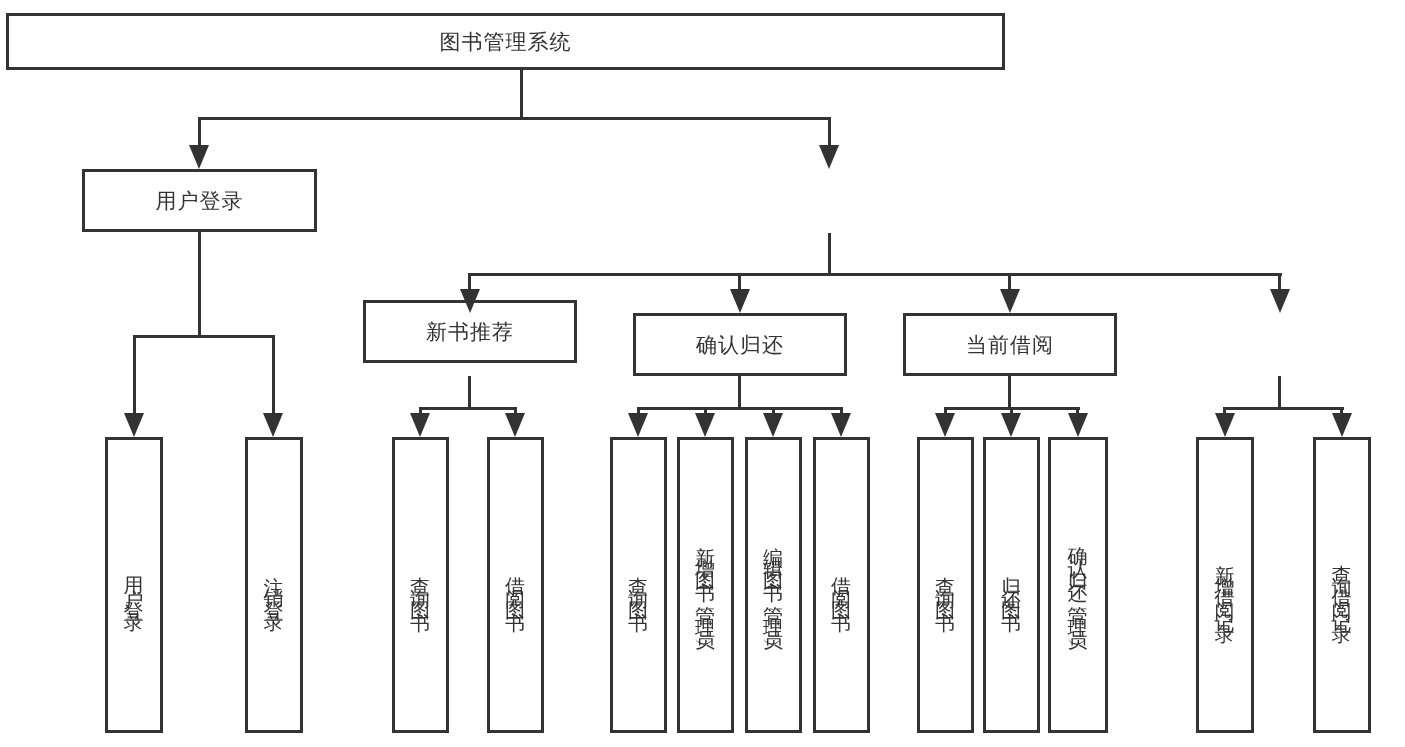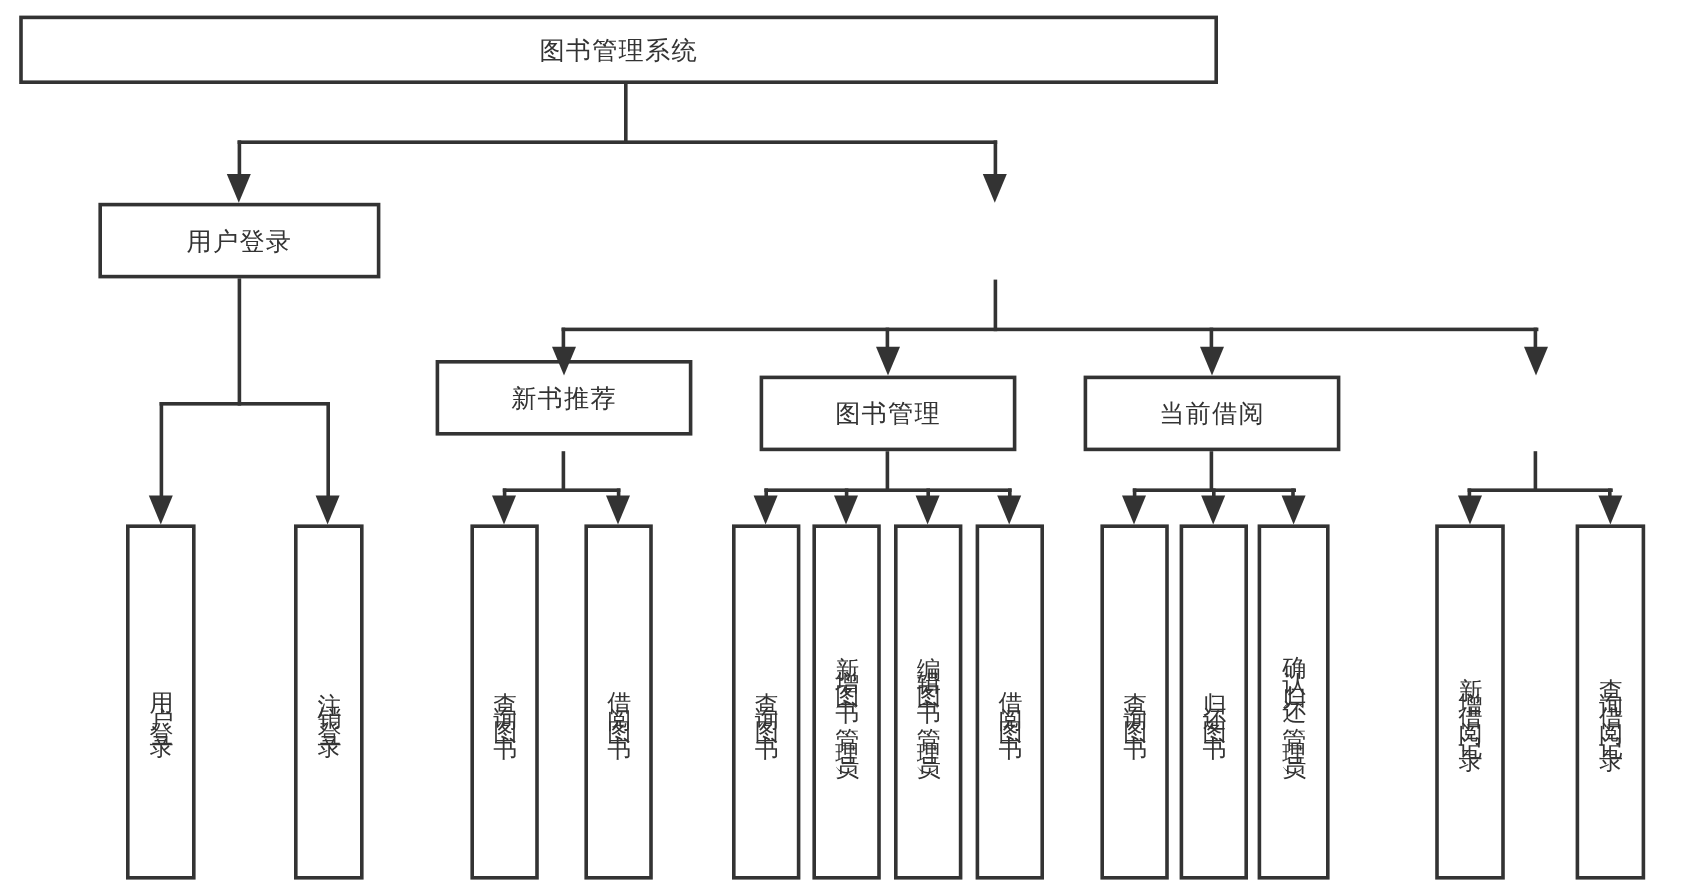--- a/index.html
+++ b/index.html
@@ -48,33 +48,33 @@
     z-index:5;
     text-shadow:-1px -1px 0 #fff,1px -1px 0 #fff,-1px 1px 0 #fff,1px 1px 0 #fff;
     white-space:nowrap;
   }
 </style>
 </head>
 <body>
 
 <div class="canvas">
 
-  <div class="box" style="left:16px;top:13px;width:999px;height:57px;">
+  <div class="box" style="left:6px;top:13px;width:999px;height:57px;">
     <span class="h-label">图书管理系统</span>
   </div>
 
   <div class="box" style="left:82px;top:169px;width:235px;height:63px;">
     <span class="h-label">用户登录</span>
   </div>
 
   <div class="box" style="left:363px;top:300px;width:214px;height:63px;">
     <span class="h-label">新书推荐</span>
   </div>
   <div class="box" style="left:633px;top:313px;width:214px;height:63px;">
-    <span class="h-label">图书管理</span>
+    <span class="h-label">确认归还</span>
   </div>
   <div class="box" style="left:903px;top:313px;width:214px;height:63px;">
     <span class="h-label">当前借阅</span>
   </div>
 
   <div class="box leaf" style="left:105px;top:437px;width:58px;height:296px;">
     <span class="v-label">用户登录</span>
   </div>
   <div class="box leaf" style="left:245px;top:437px;width:58px;height:296px;">
     <span class="v-label">注销登录</span>

